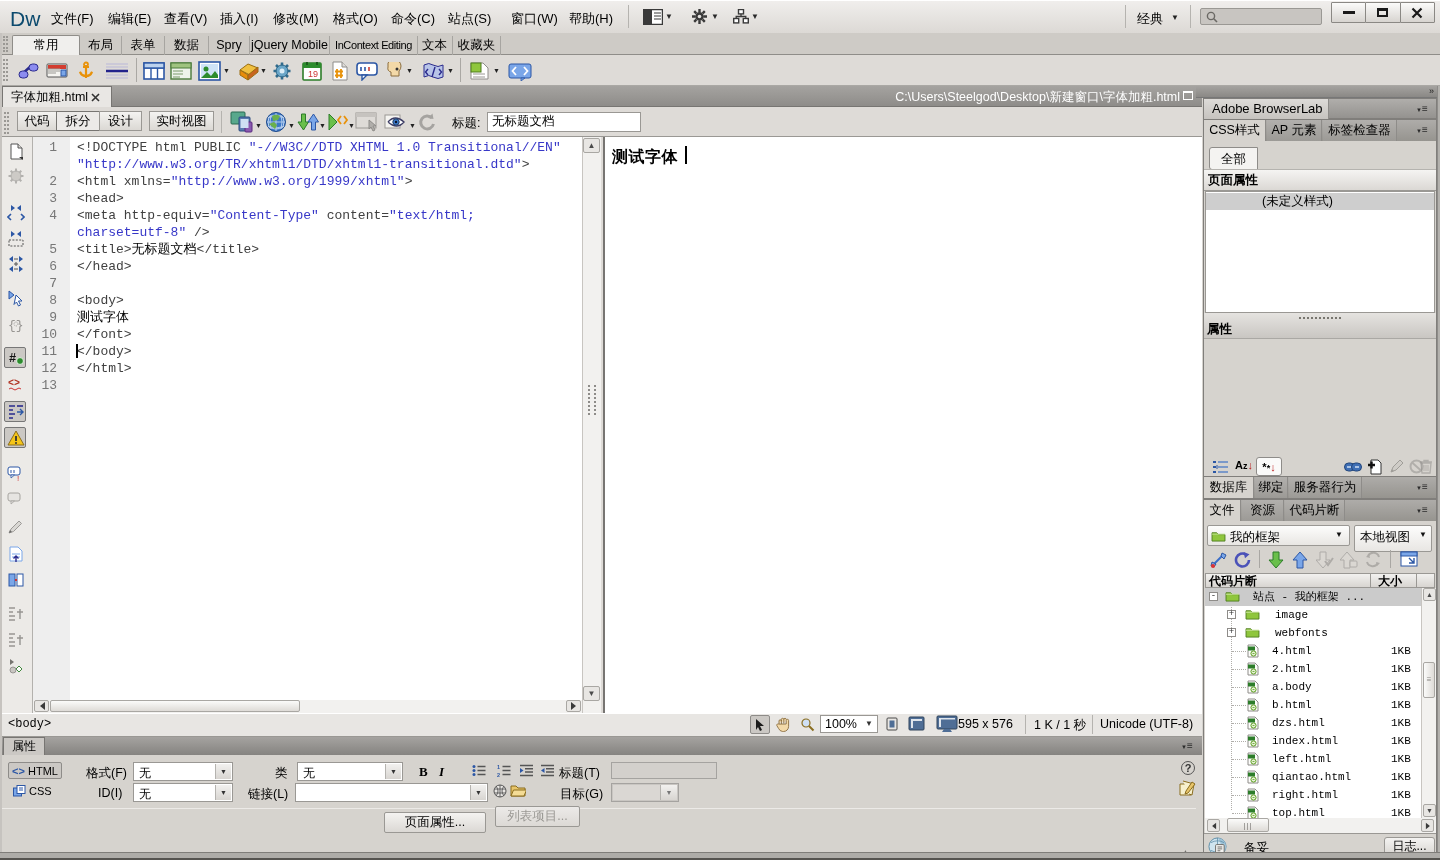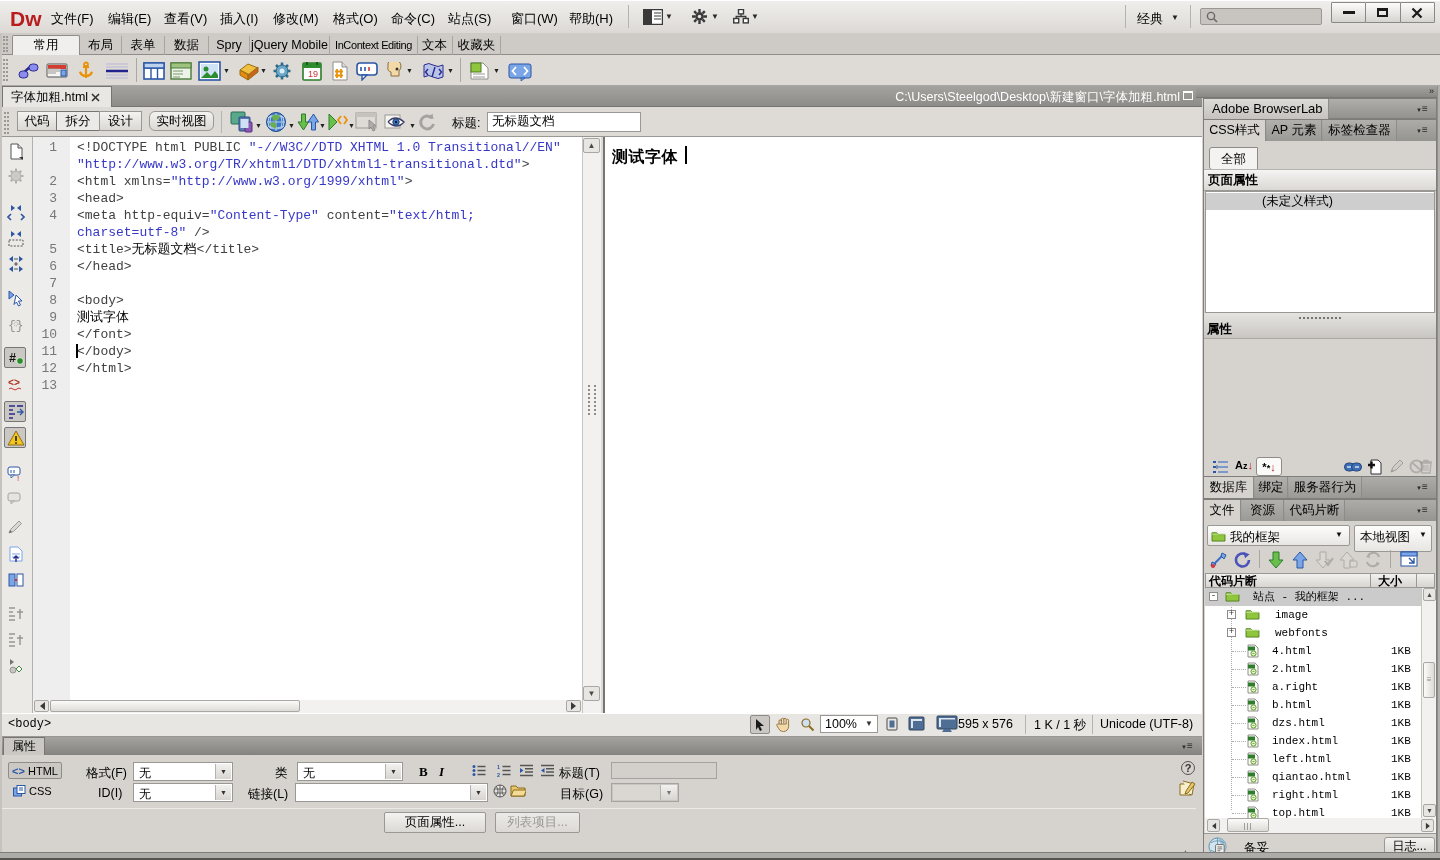--- a/index.html
+++ b/index.html
@@ -2,21 +2,21 @@
 <html><head>
 <meta charset="utf-8">
 <style>
 html,body{margin:0;padding:0}
 body{width:1440px;height:860px;overflow:hidden;position:relative;background:#d6d3ce;
   font-family:"Liberation Sans",sans-serif;font-size:12px;color:#000;}
 *{box-sizing:border-box}
 .abs{position:absolute}
 
 #title{left:0;top:0;width:1440px;height:33px;background:linear-gradient(#f0eeec,#dcd9d5);border-top:1px solid #fff;}
-#dwlogo{left:10px;top:7px;font-weight:bold;font-size:21px;color:#b91c1c;letter-spacing:0px;}
+#dwlogo{left:10px;top:7px;font-weight:normal;font-size:21px;color:#0c4a6e;letter-spacing:0px;}
 .menu{top:10px;font-size:13px;}
 #winbtns{top:2px;left:1332px;width:103px;height:21px;display:flex;}
 .wbtn{flex:1;border:1px solid #8a8884;background:linear-gradient(#fbfbfa,#d7d4d0);margin-left:-1px;
   display:flex;align-items:center;justify-content:center;font-weight:bold;font-size:12px;border-radius:1px;}
 #searchbox{left:1200px;top:8px;width:122px;height:17px;background:#c8c5c1;border:1px solid #9a9894;border-radius:2px;}
 #wsdrop{left:1137px;top:10px;font-size:13px;}
 .vsep{top:5px;width:1px;height:23px;background:#b5b3af;}
 
 #insertbar{left:0;top:33px;width:1440px;height:22px;background:#cecbc6;border-bottom:1px solid #8f8d89;}
 .itab{position:absolute;top:3px;height:19px;line-height:19px;border-right:1px solid #a7a5a1;font-size:12.5px;text-align:center;white-space:nowrap;overflow:hidden;}
@@ -26,21 +26,21 @@
 .grip{width:5px;height:22px;border-left:2px dotted #9a9894;border-right:2px dotted #9a9894;}
 
 #ftrow{left:0;top:86px;width:1202px;height:21px;background:linear-gradient(#a5a3a0,#8e8c89);border-bottom:1px solid #777572;}
 #ftab{left:2px;top:86px;width:110px;height:21px;background:#e9e7e4;border:1px solid #777572;border-bottom:none;
   line-height:20px;padding-left:8px;font-size:12.5px;}
 #fpath{top:89px;left:880px;width:300px;text-align:right;color:#fff;font-size:12.5px;white-space:nowrap;}
 #resticon{left:1183px;top:91px;width:10px;height:9px;border:1px solid #fff;border-top:2px solid #fff;}
 
 #doctb{left:0;top:107px;width:1202px;height:30px;background:#dedbd7;border-bottom:1px solid #9a9894;}
 .dbtn{position:absolute;top:4px;height:20px;line-height:18px;text-align:center;border:1px solid #9a9894;
-  background:linear-gradient(#f4f3f1,#dbd8d4);border-radius:6px;font-size:12.5px;}
+  background:linear-gradient(#f4f3f1,#dbd8d4);border-radius:0;font-size:12.5px;}
 .dbtn.seg{border-radius:0;margin-left:-1px;}
 .dbtn.pressed{background:#eceae8;border-color:#777572;}
 #titlefield{left:487px;top:5px;width:154px;height:20px;background:#fff;border:1px solid #9a9894;
   line-height:17px;padding-left:4px;font-size:12.5px;}
 
 #codestrip{left:0;top:137px;width:33px;height:576px;background:#eceae7;border-right:1px solid #b3b1ad;}
 #gutter{left:33px;top:137px;width:37px;height:563px;background:#eeeeee;}
 #codearea{left:70px;top:137px;width:512px;height:563px;background:#fff;}
 #codevsb{left:582px;top:137px;width:19px;height:576px;background:#f2f1ef;border-left:1px solid #c8c5c1;}
 #splitline{left:601px;top:137px;width:4px;height:576px;background:#dedbd7;border-right:2px solid #777572;}
@@ -554,21 +554,21 @@
       <path d="M1 2 h5 l2 2 h7 v8 h-14z" fill="#e8c56a" stroke="#8a6d1f"></path>
       <path d="M1 12 l2.5-6 h13 l-2.5 6z" fill="#f4dc96" stroke="#8a6d1f"></path>
     </svg>
   <span class="lbl" style="left:560px;top:31px">目标(G)</span>
   <span class="abs" style="left:611px;top:28px;width:68px;height:19px;background:#c9c6c2;border:1px solid #a5a3a0">
       <span style="position:absolute;left:1px;top:1px;width:48px;height:15px;background:#dad7d3"></span>
       <span style="position:absolute;right:1px;top:1px;width:17px;height:15px;background:linear-gradient(#f2f1ef,#d8d5d1);border-left:1px solid #b5b3af;text-align:center;font-size:7px;line-height:15px;color:#777">▼</span>
     </span>
   <div class="abs" style="left:0px;top:53px;width:1196px;height:1px;background:#c1beba;border-bottom:1px solid #eceae7"></div>
   <span class="gbtn" style="left:384px;top:57px;width:102px;">页面属性...</span>
-  <span class="gbtn" style="left:495px;top:57px;width:85px;color:#9a9894;background:linear-gradient(#eceae8,#dcd9d5)">列表项目...</span>
+  <span class="gbtn" style="left:495px;top:51px;width:85px;color:#9a9894;background:linear-gradient(#eceae8,#dcd9d5)">列表项目...</span>
   <span class="abs" style="left:1181px;top:6px;width:14px;height:14px;border:1px solid #555;border-radius:50%;text-align:center;font-size:11px;line-height:13px;font-weight:bold;color:#333">?</span>
   <svg class="abs" style="left:1179px;top:25px" width="17" height="16" viewBox="0 0 17 16">
       <path d="M1 4 h11 v11 h-11z" fill="#f7f0cd" stroke="#8a6d1f"></path>
       <path d="M4 1 l11 3 -2 11 -3-1" fill="#f7f0cd" stroke="#8a6d1f"></path>
       <path d="M13 2 l3 2 -7 9 -3 1 1-3z" fill="#e8c56a" stroke="#8a6d1f"></path>
     </svg>
   <span class="abs" style="left:1182px;top:93px;font-size:9px;color:#444">△</span>
 </div>
 
 <div class="abs" id="rightcol">
@@ -751,21 +751,21 @@
           <span class="tsz" style="left:186px">1KB</span>
         </div>
 <div class="trow">
           <span class="stub"></span>
           <svg class="tfold" style="left:42px;width:12px;height:14px" viewBox="0 0 12 14">
             <path d="M1 1 h7 l3 3 v9 h-10 z" fill="#fdfdfb" stroke="#8e8c89"></path>
             <rect x="1" y="2.5" width="7" height="4" fill="#2d7d2a"></rect>
             <circle cx="6.5" cy="9.5" r="2.6" fill="#e8f2d8" stroke="#5a9e1e" stroke-width="1"></circle>
             <path d="M5.5 9.5 h2" stroke="#5a9e1e" stroke-width=".8"></path>
           </svg>
-          <span style="position:absolute;left:67px">a.right</span>
+          <span style="position:absolute;left:67px">a.body</span>
           <span class="tsz" style="left:186px">1KB</span>
         </div>
 <div class="trow">
           <span class="stub"></span>
           <svg class="tfold" style="left:42px;width:12px;height:14px" viewBox="0 0 12 14">
             <path d="M1 1 h7 l3 3 v9 h-10 z" fill="#fdfdfb" stroke="#8e8c89"></path>
             <rect x="1" y="2.5" width="7" height="4" fill="#2d7d2a"></rect>
             <circle cx="6.5" cy="9.5" r="2.6" fill="#e8f2d8" stroke="#5a9e1e" stroke-width="1"></circle>
             <path d="M5.5 9.5 h2" stroke="#5a9e1e" stroke-width=".8"></path>
           </svg>

